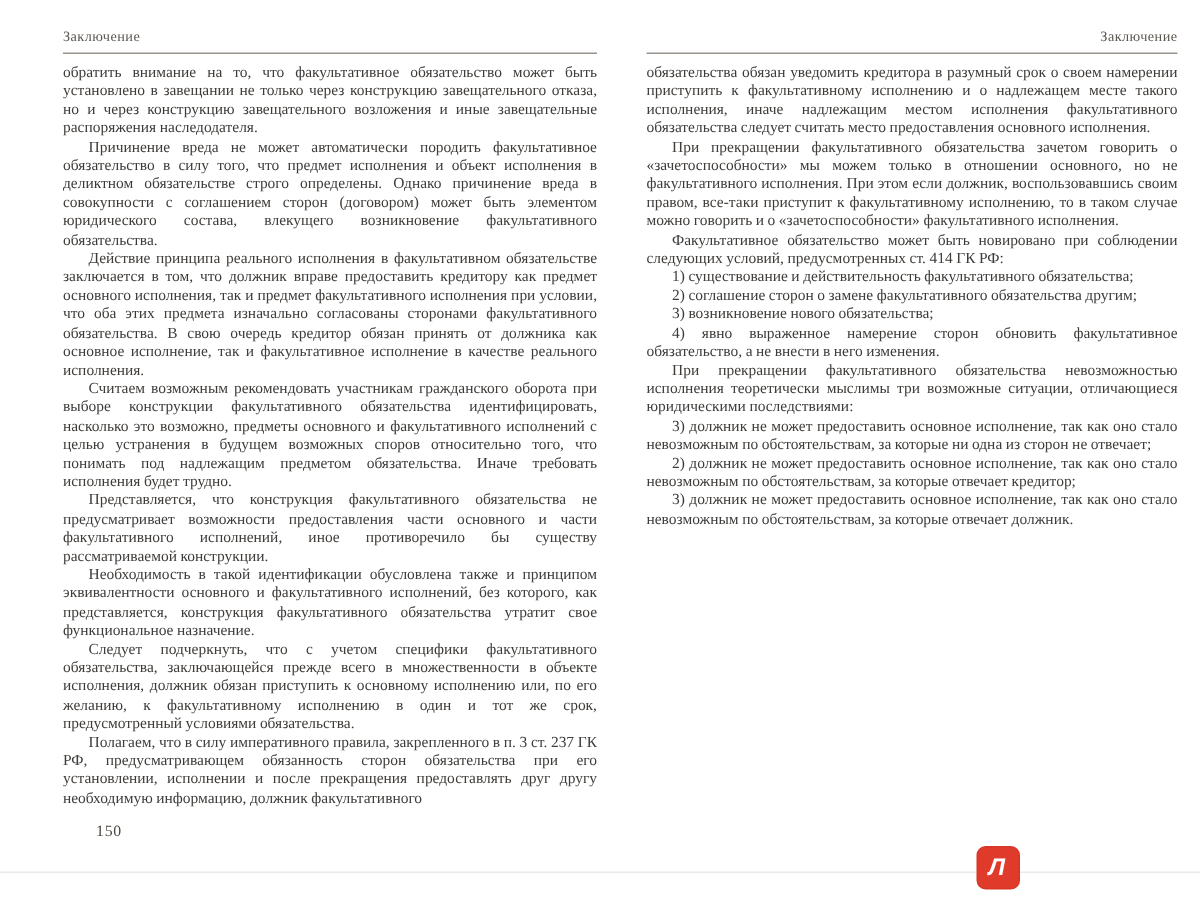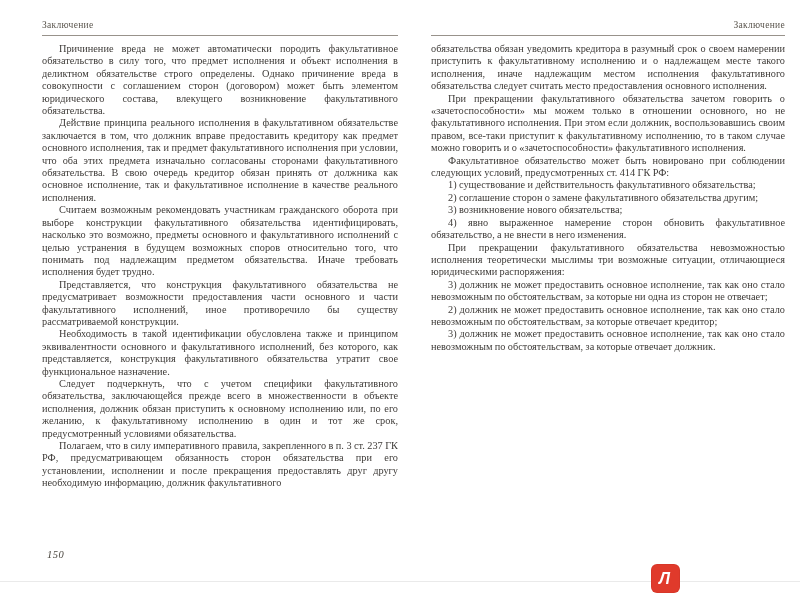--- a/index.html
+++ b/index.html
@@ -18,22 +18,22 @@
   }
   .page-right .running-head{text-align:right;}
   .page-body{margin-top:7px;}
   .page-body p{
     margin:0;font-size:10.3px;line-height:12.4px;
     text-align:justify;text-indent:17px;color:#3e3b38;
     hyphens:auto;-webkit-hyphens:auto;word-spacing:-0.2px;
   }
   .page-body p.noind{text-indent:0;}
   .page-number{
-    position:absolute;left:47px;top:549px;
-    font-size:10.5px;color:#4a463f;letter-spacing:.5px;font-style:italic;
+    position:absolute;left:64px;top:549px;
+    font-size:10.5px;color:#4a463f;letter-spacing:.5px;
   }
   .scan-edge{
     position:absolute;left:0;top:581px;width:800px;height:0;
     border-top:1px solid #eaeaea;
   }
   .watermark{
     position:absolute;left:651px;top:564px;width:29px;height:29px;
     border-radius:6px;background:#e03a2b;
     display:flex;align-items:center;justify-content:center;
     box-shadow:0 0 0 1px rgba(0,0,0,0.04) inset;
@@ -45,41 +45,42 @@
   }
 </style>
 </head>
 <body>
 
 <div class="scan">
 
   <div class="page page-left">
     <div class="running-head">Заключение</div>
     <div class="page-body">
+      <p class="noind">обратить внимание на то, что факультативное обязательство может быть установлено в завещании не только через конструкцию завещательного отказа, но и через конструкцию завещательного возложения и иные завещательные распоряжения наследодателя.</p>
       <p>Причинение вреда не может автоматически породить факультативное обязательство в силу того, что предмет исполнения и объект исполнения в деликтном обязательстве строго определены. Однако причинение вреда в совокупности с соглашением сторон (договором) может быть элементом юридического состава, влекущего возникновение факультативного обязательства.</p>
       <p>Действие принципа реального исполнения в факультативном обязательстве заключается в том, что должник вправе предоставить кредитору как предмет основного исполнения, так и предмет факультативного исполнения при условии, что оба этих предмета изначально согласованы сторонами факультативного обязательства. В свою очередь кредитор обязан принять от должника как основное исполнение, так и факультативное исполнение в качестве реального исполнения.</p>
       <p>Считаем возможным рекомендовать участникам гражданского оборота при выборе конструкции факультативного обязательства идентифицировать, насколько это возможно, предметы основного и факультативного исполнений с целью устранения в будущем возможных споров относительно того, что понимать под надлежащим предметом обязательства. Иначе требовать исполнения будет трудно.</p>
       <p>Представляется, что конструкция факультативного обязательства не предусматривает возможности предоставления части основного и части факультативного исполнений, иное противоречило бы существу рассматриваемой конструкции.</p>
       <p>Необходимость в такой идентификации обусловлена также и принципом эквивалентности основного и факультативного исполнений, без которого, как представляется, конструкция факультативного обязательства утратит свое функциональное назначение.</p>
       <p>Следует подчеркнуть, что с учетом специфики факультативного обязательства, заключающейся прежде всего в множественности в объекте исполнения, должник обязан приступить к основному исполнению или, по его желанию, к факультативному исполнению в один и тот же срок, предусмотренный условиями обязательства.</p>
       <p>Полагаем, что в силу императивного правила, закрепленного в п. 3 ст. 237 ГК РФ, предусматривающем обязанность сторон обязательства при его установлении, исполнении и после прекращения предоставлять друг другу необходимую информацию, должник факультативного</p>
     </div>
   </div>
 
   <div class="page page-right">
     <div class="running-head">Заключение</div>
     <div class="page-body">
       <p class="noind">обязательства обязан уведомить кредитора в разумный срок о своем намерении приступить к факультативному исполнению и о надлежащем месте такого исполнения, иначе надлежащим местом исполнения факультативного обязательства следует считать место предоставления основного исполнения.</p>
       <p>При прекращении факультативного обязательства зачетом говорить о «зачетоспособности» мы можем только в отношении основного, но не факультативного исполнения. При этом если должник, воспользовавшись своим правом, все-таки приступит к факультативному исполнению, то в таком случае можно говорить и о «зачетоспособности» факультативного исполнения.</p>
       <p>Факультативное обязательство может быть новировано при соблюдении следующих условий, предусмотренных ст. 414 ГК РФ:</p>
       <p>1) существование и действительность факультативного обязательства;</p>
       <p>2) соглашение сторон о замене факультативного обязательства другим;</p>
       <p>3) возникновение нового обязательства;</p>
       <p>4) явно выраженное намерение сторон обновить факультативное обязательство, а не внести в него изменения.</p>
-      <p>При прекращении факультативного обязательства невозможностью исполнения теоретически мыслимы три возможные ситуации, отличающиеся юридическими распоряжения:</p>
+      <p>При прекращении факультативного обязательства невозможностью исполнения теоретически мыслимы три возможные ситуации, отличающиеся юридическими последствиями:</p>
       <p>3) должник не может предоставить основное исполнение, так как оно стало невозможным по обстоятельствам, за которые ни одна из сторон не отвечает;</p>
       <p>2) должник не может предоставить основное исполнение, так как оно стало невозможным по обстоятельствам, за которые отвечает кредитор;</p>
       <p>3) должник не может предоставить основное исполнение, так как оно стало невозможным по обстоятельствам, за которые отвечает должник.</p>
     </div>
   </div>
 
   <div class="page-number">150</div>
 
   <div class="scan-edge"></div>
 

